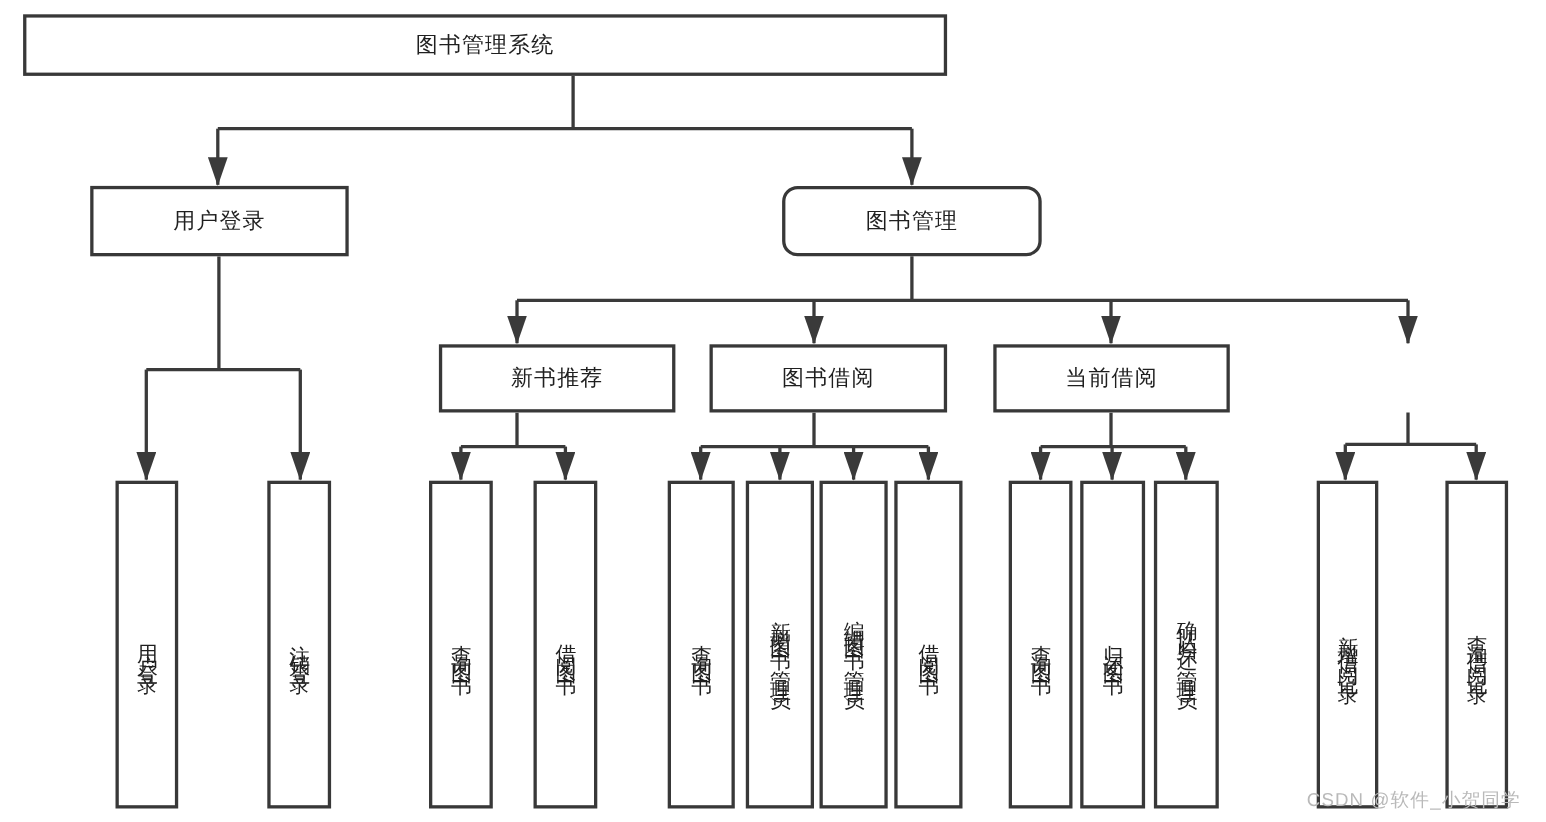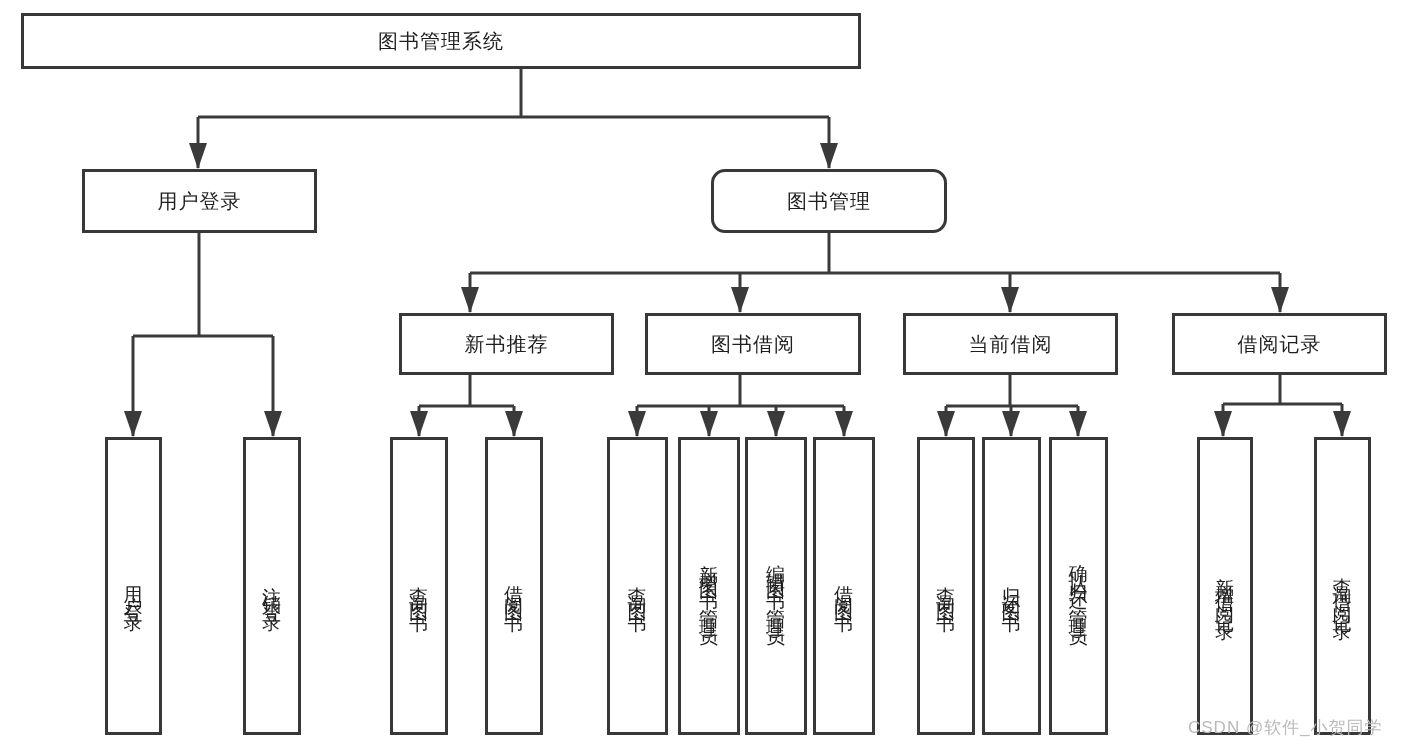--- a/index.html
+++ b/index.html
@@ -97,21 +97,20 @@
   </svg>
 
   <div class="node" style="left:21px;top:13px;width:840px;height:56px;">图书管理系统</div>
 
   <div class="node" style="left:82px;top:169px;width:235px;height:64px;">用户登录</div>
   <div class="node" style="left:711px;top:169px;width:236px;height:64px;border-radius:14px;">图书管理</div>
 
   <div class="node" style="left:363px;top:313px;width:215px;height:62px;margin-left:36px;">新书推荐</div>
   <div class="node" style="left:633px;top:313px;width:216px;height:62px;margin-left:12px;">图书借阅</div>
   <div class="node" style="left:903px;top:313px;width:215px;height:62px;">当前借阅</div>
-  <div class="node" style="left:1172px;top:313px;width:215px;height:62px;">借阅记录</div>
 
   <div class="node leaf" style="left:105px;top:437px;width:57px;height:298px;">用户登录</div>
   <div class="node leaf" style="left:243px;top:437px;width:58px;height:298px;">注销登录</div>
 
   <div class="node leaf" style="left:390px;top:437px;width:58px;height:298px;">查询图书</div>
   <div class="node leaf" style="left:485px;top:437px;width:58px;height:298px;">借阅图书</div>
 
   <div class="node leaf" style="left:607px;top:437px;width:61px;height:298px;">查询图书</div>
   <div class="node leaf" style="left:678px;top:437px;width:62px;height:298px;">新增图书（管理员）</div>
   <div class="node leaf" style="left:745px;top:437px;width:62px;height:298px;">编辑图书（管理员）</div>

